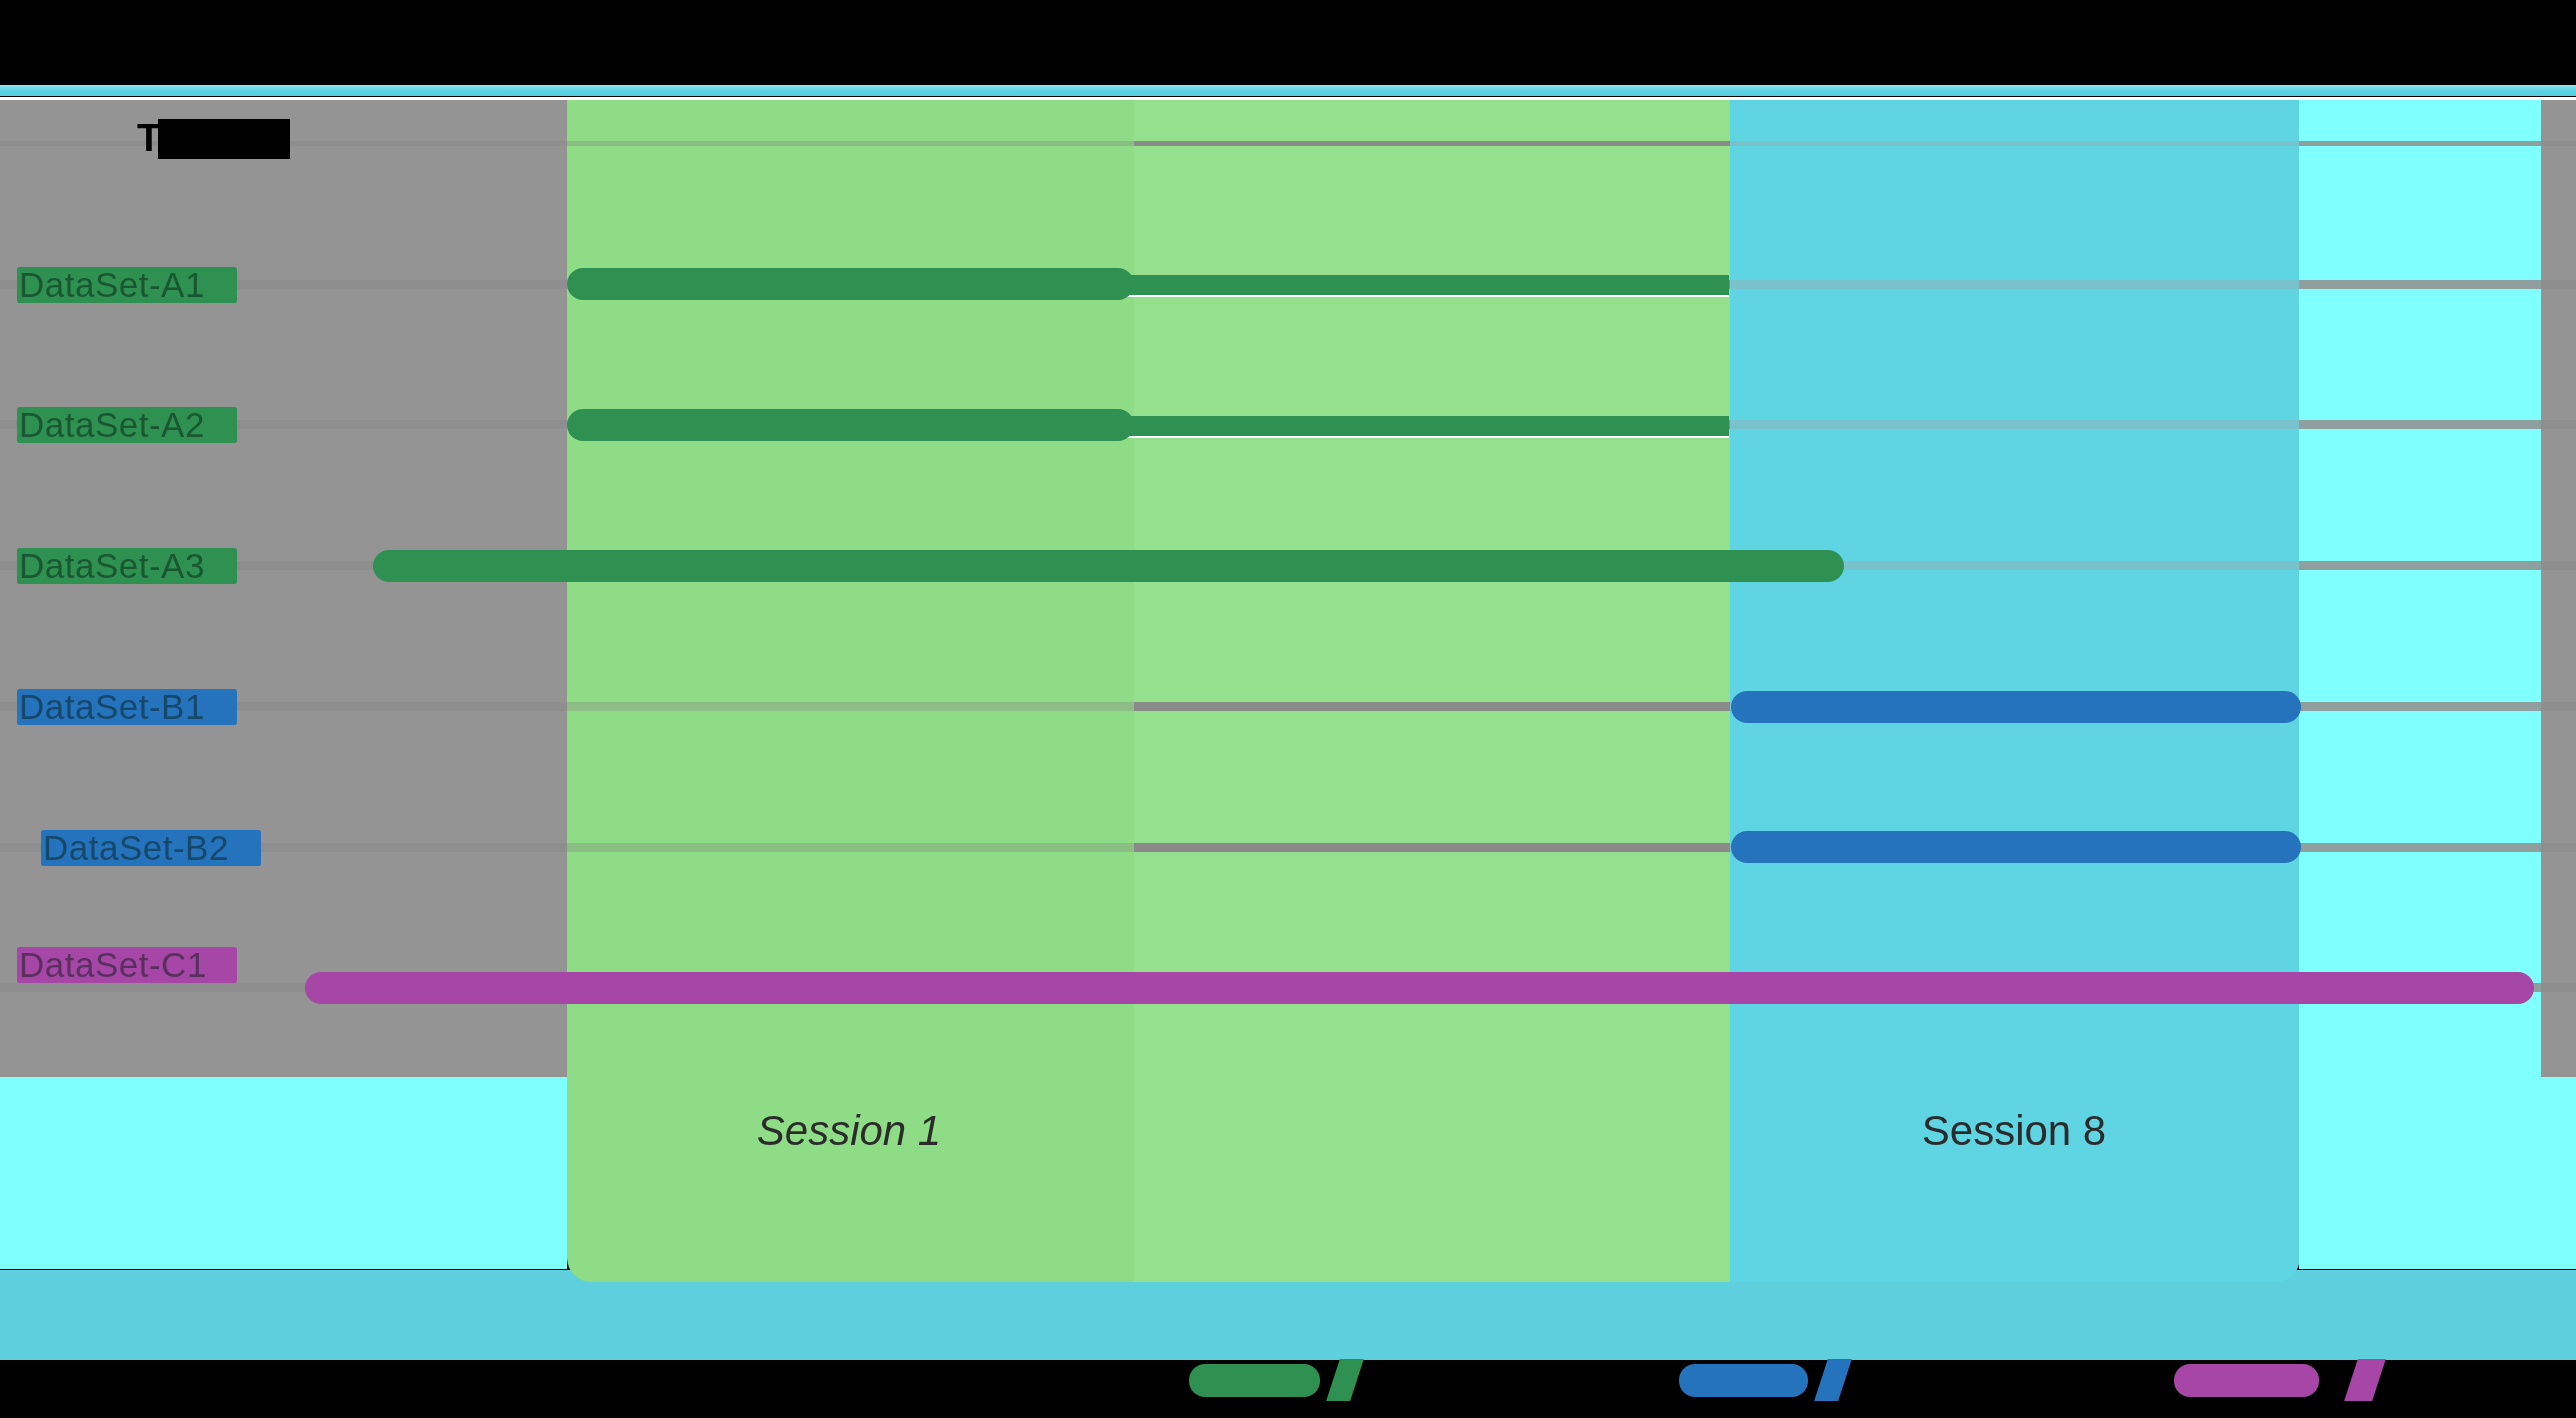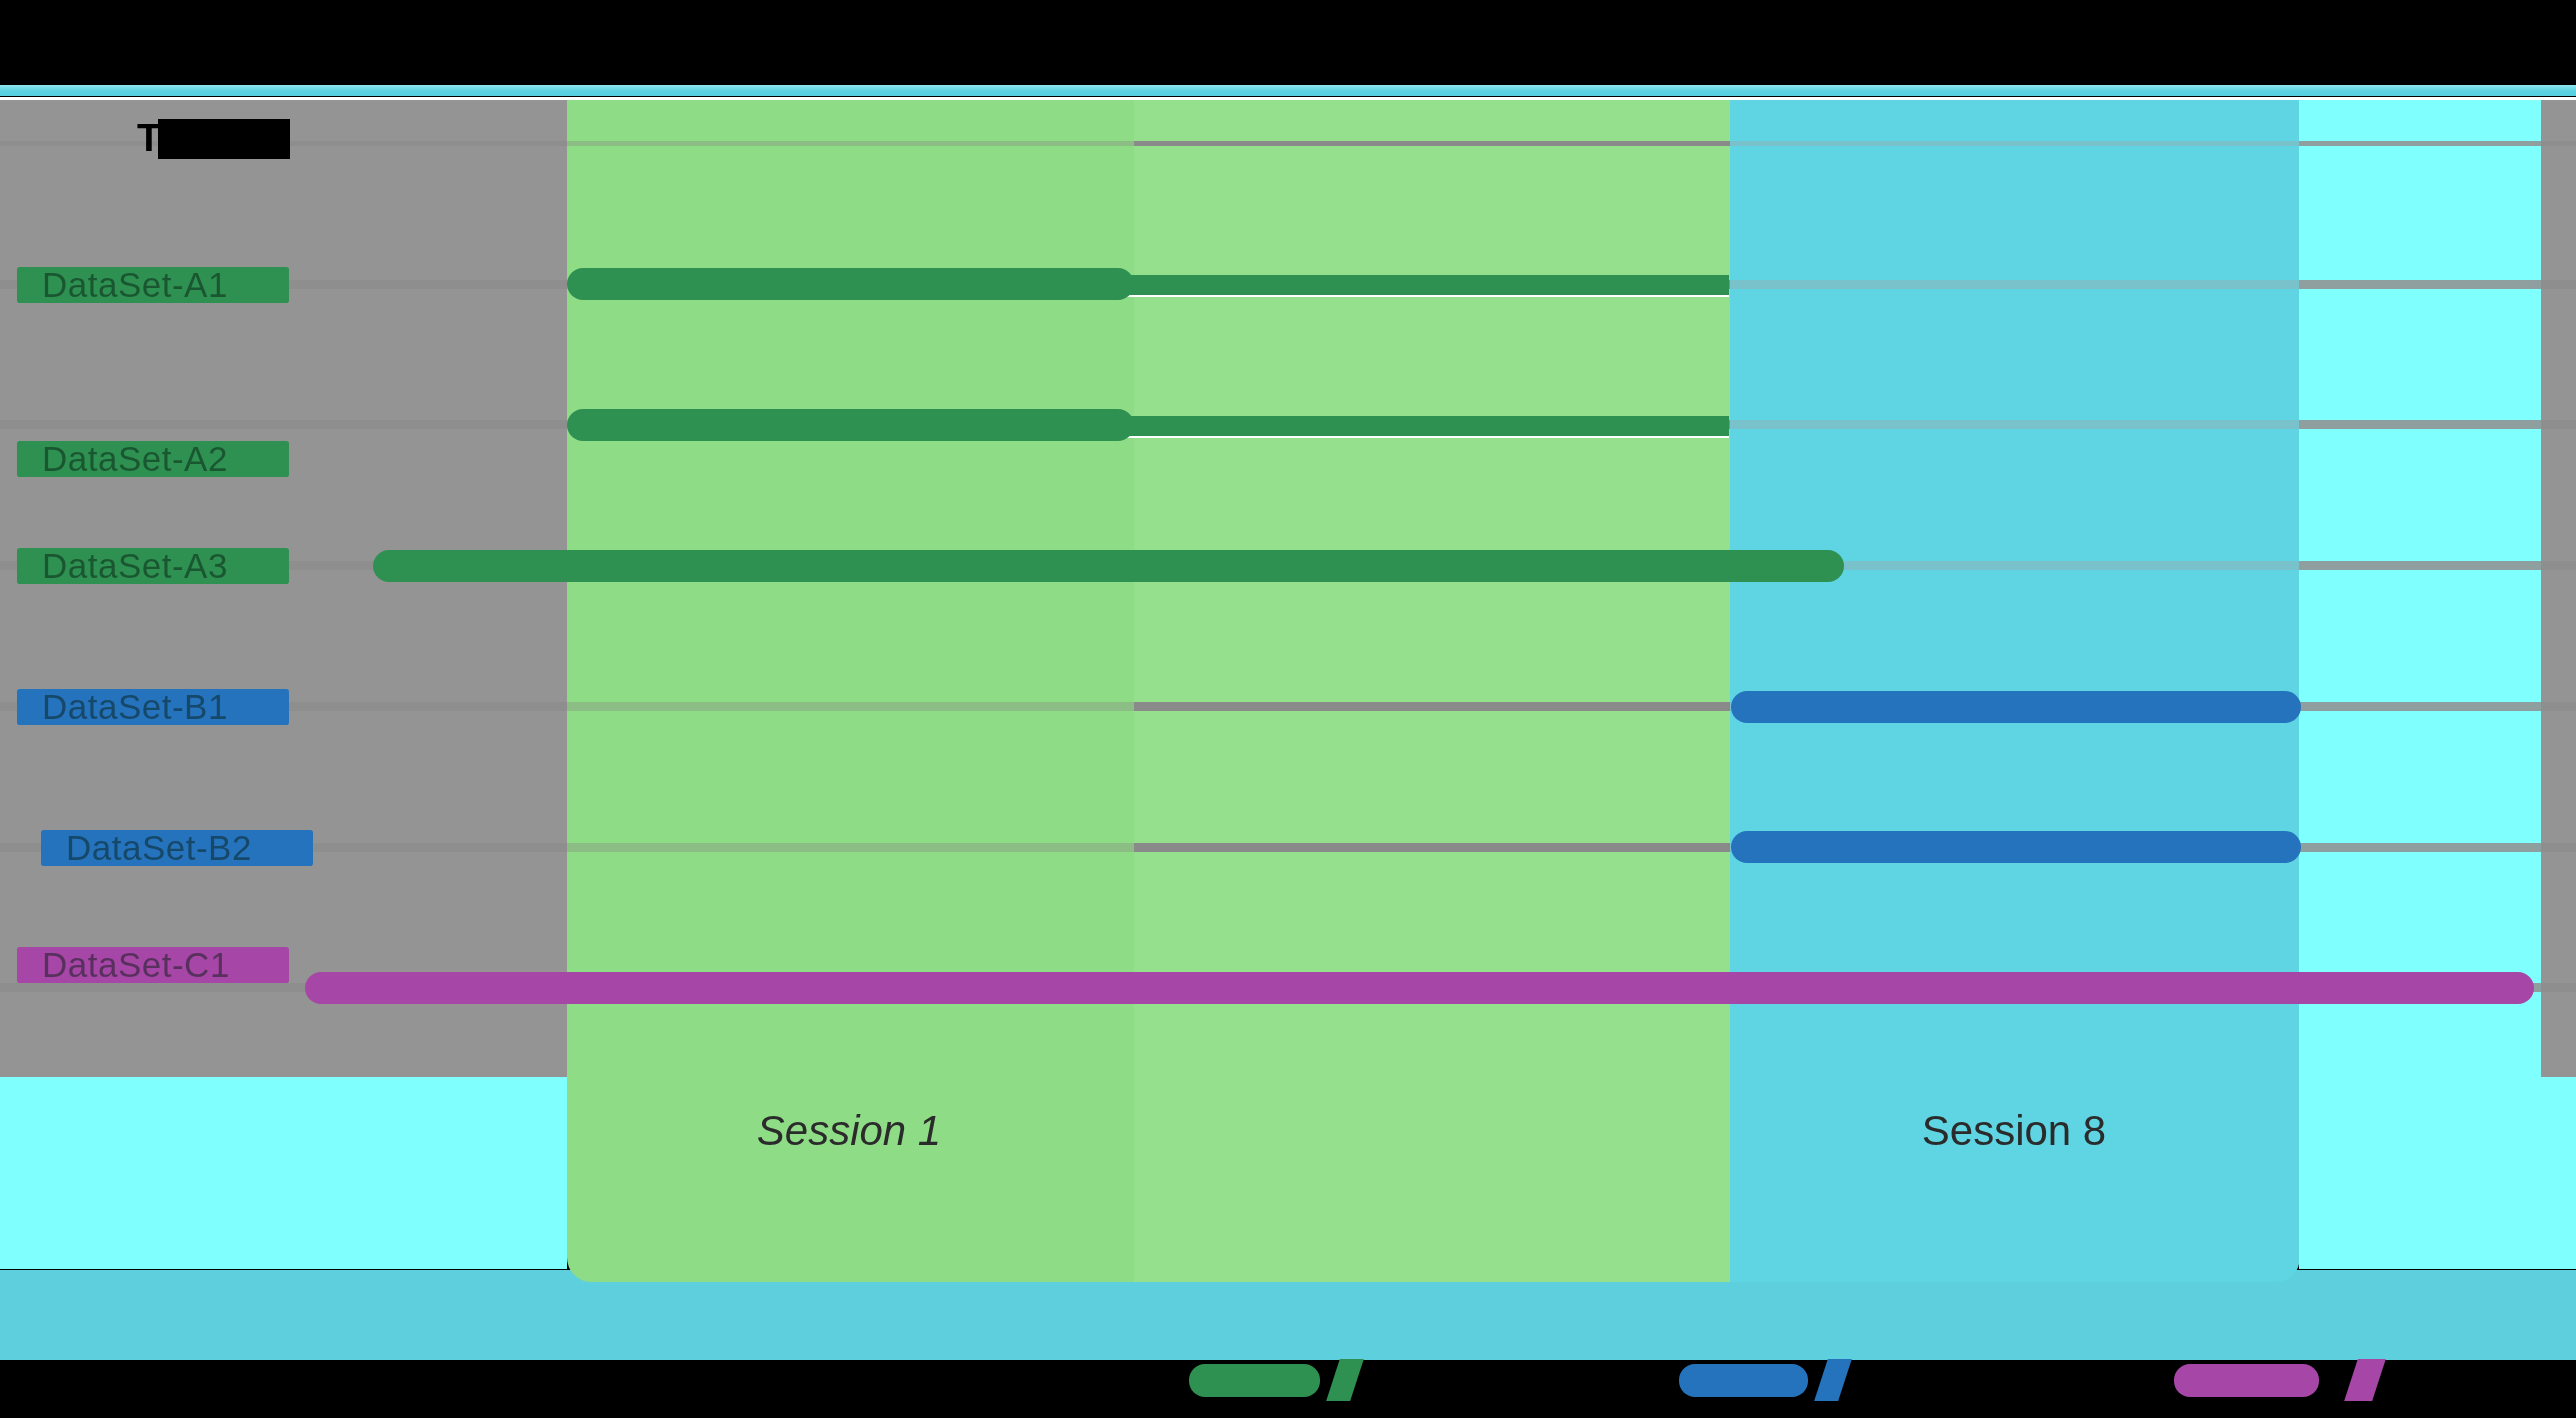--- a/index.html
+++ b/index.html
@@ -19,22 +19,22 @@
   #bottom-black{left:0;top:1360px;width:2576px;height:59px;background:#000;}
   
   #left-gray{left:0;top:100px;width:567px;height:977px;background:#949494;}
   #right-gray{left:2541px;top:100px;width:35px;height:977px;background:#949494;}
   #left-bright{left:0;top:1077px;width:567px;height:192px;background:#80ffff;}
   #right-bright{left:2541px;top:1077px;width:35px;height:192px;background:#80ffff;}
   
   #layer-bands,#layer-grid,#layer-marks,#layer-labels,#layer-legend{
     position:absolute;left:0;top:0;width:2576px;height:1419px;}
   .row-label{
-    position:absolute;left:17px;width:272px;height:36px;border-radius:2.8px;
-    display:flex;align-items:center;padding-left:25px;box-sizing:border-box;
+    position:absolute;left:17px;width:220px;height:36px;border-radius:2.8px;
+    display:flex;align-items:center;padding-left:2px;box-sizing:border-box;
     font-size:35px;font-weight:500;letter-spacing:0.5px;
     color:rgba(5,25,15,0.48);white-space:nowrap;overflow:hidden;
   }
   #header-cell{left:137px;top:116px;width:188px;height:45px;}
   #header-t{position:absolute;left:0;top:0;font-size:39px;font-weight:700;color:#000;}
   #header-redaction{position:absolute;left:20.6px;top:2.8px;width:132px;height:40px;background:#000;}
   .session-label{
     position:absolute;top:1107px;transform:translateX(-50%);
     font-size:42px;color:#2b2b2b;white-space:nowrap;
   }
@@ -117,21 +117,21 @@
       <div style="position: absolute; left: 305px; top: 972px; width: 2229px; height: 32px; background: rgb(166, 70, 166); border-radius: 16px;"></div>
     </div>
 
   <div id="layer-labels">
     <div id="header-cell" class="abs">
       <span id="header-t">T</span>
       <span id="header-redaction"></span>
     </div>
 
     <div class="row-label" style="top: 267px; background: rgb(46, 145, 82);">DataSet-A1</div>
-    <div class="row-label" style="top: 407px; background: rgb(46, 145, 82); margin-top: 34px;">DataSet-A2</div>
+    <div class="row-label" style="top: 407px; background: rgb(46, 145, 82);">DataSet-A2</div>
     <div class="row-label" style="top: 548px; background: rgb(46, 145, 82);">DataSet-A3</div>
     <div class="row-label" style="top: 689px; background: rgb(38, 115, 189);">DataSet-B1</div>
     <div class="row-label" style="top: 830px; background: rgb(38, 115, 189); margin-left: 24px;">DataSet-B2</div>
     <div class="row-label" style="top: 947px; background: rgb(166, 70, 166);">DataSet-C1</div>
 
     <div class="session-label" style="left: 849px; font-style: italic;">Session 1</div>
     <div class="session-label" style="left: 2014px;">Session 8</div>
   </div>
 
   <div id="layer-legend">

